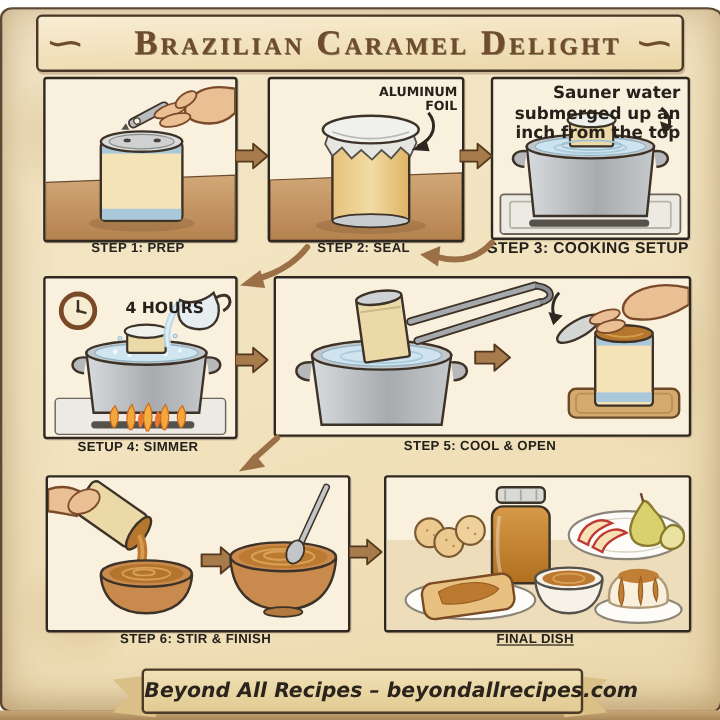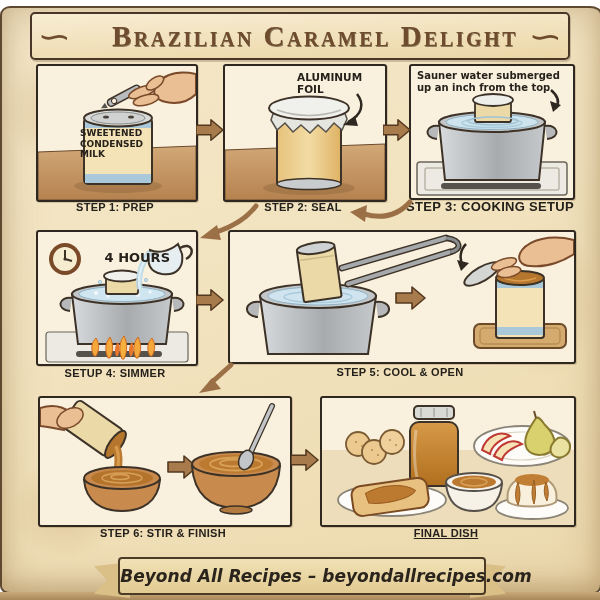--- a/index.html
+++ b/index.html
@@ -22,21 +22,21 @@
          font-size:29px;letter-spacing:2.5px;color:#6e4c2d;
          text-shadow:0.6px 0.9px 0 rgba(62,44,24,.55);white-space:nowrap;margin-left:30px;}
   .ornament{font-family:"DejaVu Serif",serif;font-size:27px;color:#6e4c2d;font-weight:700;
          transform:scaleX(1.5);display:inline-block;margin:0 16px;}
   .panel{position:absolute;border:2.5px solid #2f2820;border-radius:3px;background:#f9f1de;
          box-shadow:1px 1px 0 rgba(90,60,30,.2);}
   .panel svg{position:absolute;left:0;top:0;}
   .step-label{position:absolute;text-align:center;font-weight:700;color:#24201b;
          font-size:11px;letter-spacing:.3px;white-space:nowrap;}
   .annot{position:absolute;font-family:"DejaVu Sans",sans-serif;font-weight:700;
-         color:#27211b;text-align:left;line-height:1.18;}
+         color:#27211b;text-align:right;line-height:1.18;}
   .block-arrow{position:absolute;width:28px;height:26px;}
   .block-arrow polygon{fill:#a87b4c;stroke:#53381f;stroke-width:1.6;stroke-linejoin:round;}
   .curve-arrow path{fill:none;stroke:#9c7046;stroke-width:5;stroke-linecap:round;}
   .curve-arrow polygon{fill:#9c7046;}
   .ribbon{position:absolute;left:118px;top:557px;width:364px;height:34px;
          border:2px solid #4a3a26;border-radius:4px;
          background:linear-gradient(#f0e1b6,#e2cb92);
          display:flex;align-items:center;justify-content:center;z-index:3;}
   .ribbon-text{font-family:"DejaVu Sans",sans-serif;font-style:italic;font-weight:700;
          font-size:17px;color:#2b241c;white-space:nowrap;margin-left:48px;}
@@ -85,21 +85,20 @@
         <circle cx="75" cy="29.7" r="2.6" fill="#f9f1de" stroke="#3d3227" stroke-width="1"></circle>
         <polygon points="66,27 60,30 66,33" fill="#55524c"></polygon>
       </g>
       <g>
         <path d="M158 8 C138 4 126 9 119 18 C113 26 117 34 128 36 C142 39 152 34 158 28 Z" fill="#eabf93" stroke="#7a4a2a" stroke-width="2"></path>
         <ellipse cx="104" cy="26" rx="14" ry="5" transform="rotate(-20 104 26)" fill="#eabf93" stroke="#7a4a2a" stroke-width="1.5"></ellipse>
         <ellipse cx="108" cy="34" rx="13" ry="5" transform="rotate(-14 108 34)" fill="#eabf93" stroke="#7a4a2a" stroke-width="1.5"></ellipse>
         <ellipse cx="117" cy="17" rx="10" ry="5" transform="rotate(-35 117 17)" fill="#eabf93" stroke="#7a4a2a" stroke-width="1.5"></ellipse>
       </g>
     </svg>
-    <div class="annot" style="left:42px;top:62px;width:76px;font-size:9px;">SWEETENED CONDENSED MILK</div>
   </div>
   <div class="step-label" style="left:36px;top:201px;width:158px;">STEP 1: PREP</div>
 
   <div class="panel" style="left:223px;top:64px;width:160px;height:134px;">
     <svg width="160" height="134" viewBox="0 0 160 134">
       <defs>
         <linearGradient id="t2" x1="0" y1="0" x2="0" y2="1">
           <stop offset="0" stop-color="#d2a877"></stop>
             <stop offset="1" stop-color="#b5824f"></stop>
           </linearGradient>
@@ -152,21 +151,21 @@
       <g>
         <rect x="64" y="34" width="36" height="22" rx="2" fill="#ecd9a8" stroke="#3d3227" stroke-width="1.8"></rect>
         <ellipse cx="82" cy="34" rx="20" ry="6" fill="#eeeeea" stroke="#3d3227" stroke-width="1.8"></ellipse>
         <ellipse cx="82" cy="55" rx="25" ry="4" fill="none" stroke="#9fc2d4" stroke-width="1.5"></ellipse>
       </g>
       <g>
         <path d="M140 24 C147 30 149 36 145 42" fill="none" stroke="#2f2820" stroke-width="2.5"></path>
         <polygon points="142,46 139,35 150,39" fill="#2f2820"></polygon>
       </g>
     </svg>
-    <div class="annot" style="left:6px;top:4px;width:150px;font-size:10px;">Sauner water submerged up an inch from the top</div>
+    <div class="annot" style="left:6px;top:4px;width:150px;font-size:14px;">Sauner water submerged up an inch from the top</div>
   </div>
   <div class="step-label" style="left:399px;top:199px;width:182px;font-size:13px;">STEP 3: COOKING SETUP</div>
 
   <svg class="block-arrow" style="left:196px;top:117px;" viewBox="0 0 30 26">
     <polygon points="0,8 16,8 16,2 29,13 16,24 16,18 0,18"></polygon>
     </svg>
   <svg class="block-arrow" style="left:383px;top:117px;" viewBox="0 0 30 26">
     <polygon points="0,8 16,8 16,2 29,13 16,24 16,18 0,18"></polygon>
     </svg>
   <svg class="curve-arrow" style="position:absolute;left:348px;top:197px;" width="66" height="30">

